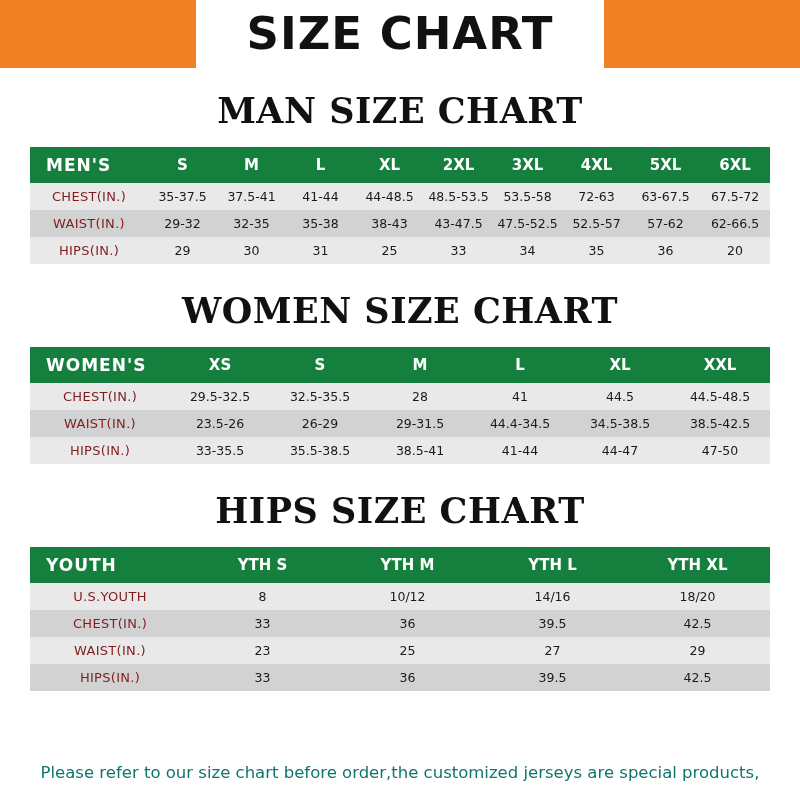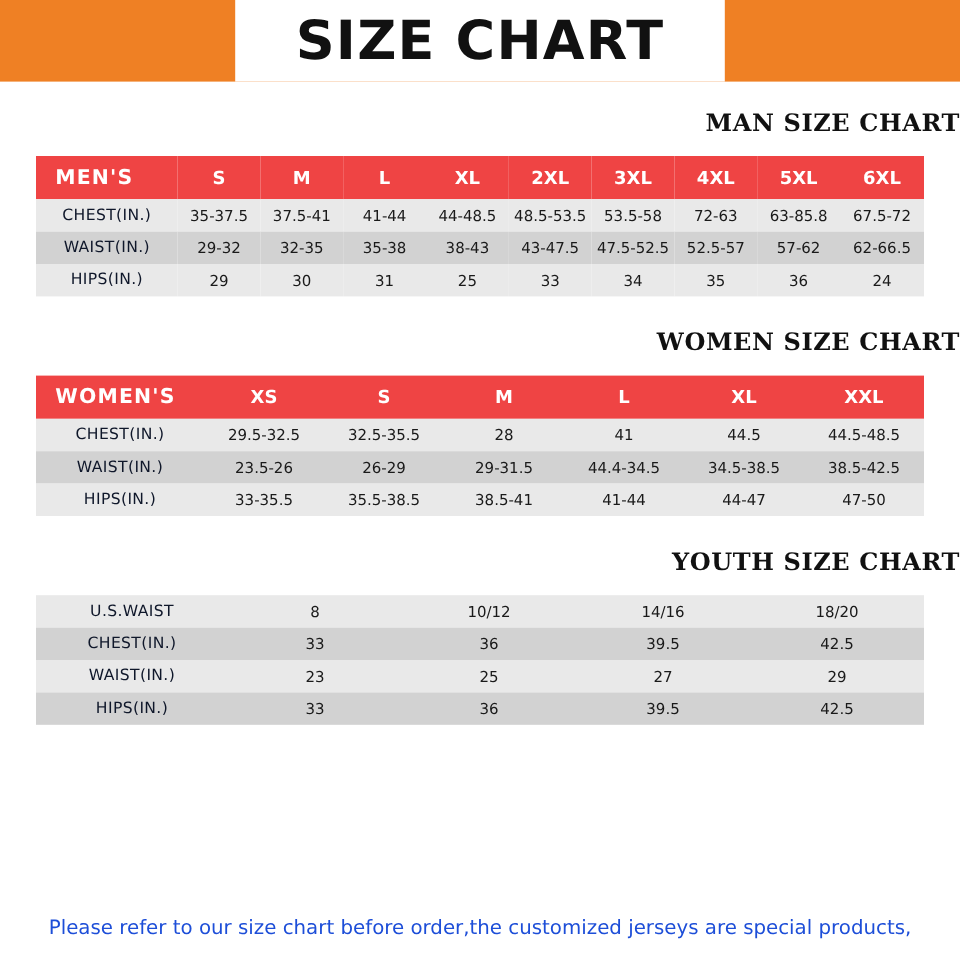--- a/index.html
+++ b/index.html
@@ -39,73 +39,73 @@
     z-index: 2;
     font-family: "DejaVu Sans", sans-serif;
     font-weight: bold;
     font-size: 45px;
     letter-spacing: 1px;
     color: #111111;
     line-height: 68px;
   }
   
   .section-title {
-    text-align: right;
+    text-align: center;
     font-family: "DejaVu Serif", serif;
     font-weight: bold;
-    font-size: 20px;
+    font-size: 35px;
     color: #111111;
     letter-spacing: 0.5px;
   }
   
   .chart {
     margin: 0 auto;
     border-collapse: collapse;
     table-layout: fixed;
   }
   .chart td, .chart th {
     text-align: center;
     vertical-align: middle;
     font-family: "DejaVu Sans", sans-serif;
     font-size: 12.5px;
     color: #1a1a1a;
     padding: 0;
     border: none;
   }
   .chart tr.head {
-    background: #ef4444;
+    background: #15803d;
   }
   .chart tr.head td {
     color: #ffffff;
     font-weight: bold;
     font-size: 15px;
     height: 36px;
   }
   .chart tr.head td.rowlabel {
     text-align: left;
     padding-left: 16px;
     font-size: 17px;
     letter-spacing: 1px;
   }
   .chart tr.light { background: #e9e9e9; }
   .chart tr.dark  { background: #d2d2d2; }
   .chart tr.body td { height: 27px; }
   .chart tr.body td.rowlabel {
     font-size: 13px;
-    color: #0f172a;
+    color: #7f1d1d;
     letter-spacing: 0.3px;
   }
   
   .note {
     position: absolute;
     left: 0;
     right: 0;
     bottom: 14px;
     text-align: center;
-    color: #1d4ed8;
+    color: #0f766e;
     font-family: "DejaVu Sans", sans-serif;
     font-size: 16.5px;
     line-height: 26px;
     padding: 0 14px;
   }
   .note .line { display: block; }
   .spacer-sm { height: 16px; }
   .spacer-md { height: 22px; }
   .spacer-lg { height: 26px; }
 </style>
@@ -151,21 +151,21 @@
     </tr>
     <tr class="body light">
       <td class="rowlabel">CHEST(IN.)</td>
       <td>35-37.5</td>
       <td>37.5-41</td>
       <td>41-44</td>
       <td>44-48.5</td>
       <td>48.5-53.5</td>
       <td>53.5-58</td>
       <td>72-63</td>
-      <td>63-85.8</td>
+      <td>63-67.5</td>
       <td>67.5-72</td>
     </tr>
     <tr class="body dark">
       <td class="rowlabel">WAIST(IN.)</td>
       <td>29-32</td>
       <td>32-35</td>
       <td>35-38</td>
       <td>38-43</td>
       <td>43-47.5</td>
       <td>47.5-52.5</td>
@@ -176,21 +176,21 @@
     <tr class="body light">
       <td class="rowlabel">HIPS(IN.)</td>
       <td>29</td>
       <td>30</td>
       <td>31</td>
       <td>25</td>
       <td>33</td>
       <td>34</td>
       <td>35</td>
       <td>36</td>
-      <td>24</td>
+      <td>20</td>
     </tr>
   </tbody>
     </table>
 
   <div class="spacer-lg"></div>
 
   <div class="section-title">WOMEN SIZE CHART</div>
   <div class="spacer-sm"></div>
   <table class="chart" style="width:740px;">
     <colgroup>
@@ -237,33 +237,40 @@
       <td>38.5-41</td>
       <td>41-44</td>
       <td>44-47</td>
       <td>47-50</td>
     </tr>
   </tbody>
     </table>
 
   <div class="spacer-lg"></div>
 
-  <div class="section-title">YOUTH SIZE CHART</div>
+  <div class="section-title">HIPS SIZE CHART</div>
   <div class="spacer-sm"></div>
   <table class="chart" style="width:740px;">
     <colgroup>
       <col style="width:160px">
         <col style="width:145px">
         <col style="width:145px">
         <col style="width:145px">
         <col style="width:145px">
     </colgroup>
     <tbody>
-    <tr class="body light">
-      <td class="rowlabel">U.S.WAIST</td>
+        <tr class="head">
+      <td class="rowlabel">YOUTH</td>
+      <td>YTH S</td>
+      <td>YTH M</td>
+      <td>YTH L</td>
+      <td>YTH XL</td>
+    </tr>
+    <tr class="body light">
+      <td class="rowlabel">U.S.YOUTH</td>
       <td>8</td>
       <td>10/12</td>
       <td>14/16</td>
       <td>18/20</td>
     </tr>
     <tr class="body dark">
       <td class="rowlabel">CHEST(IN.)</td>
       <td>33</td>
       <td>36</td>
       <td>39.5</td>

